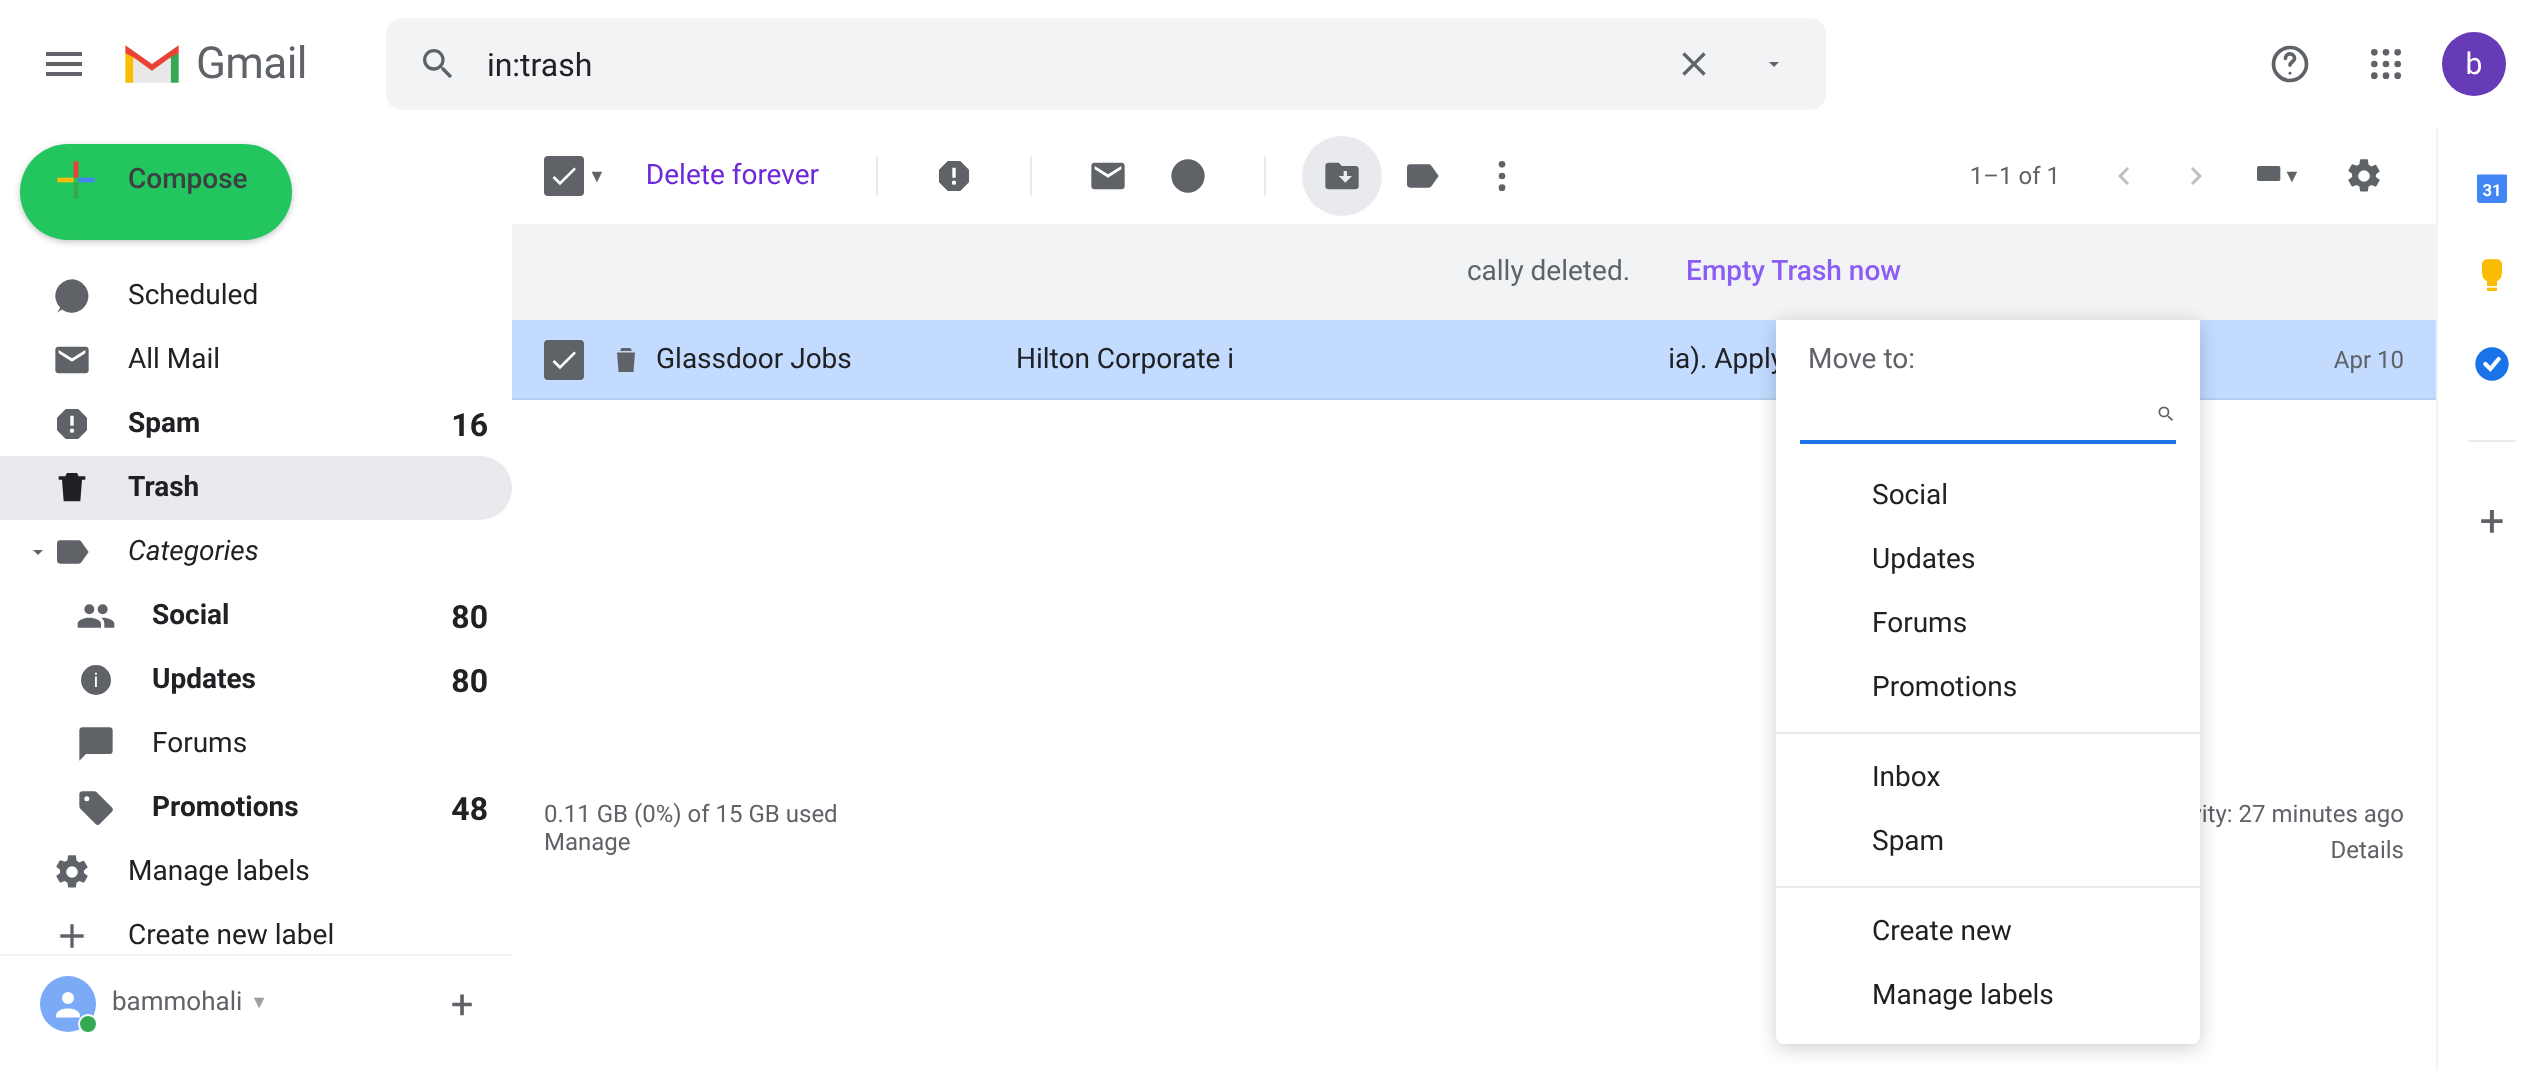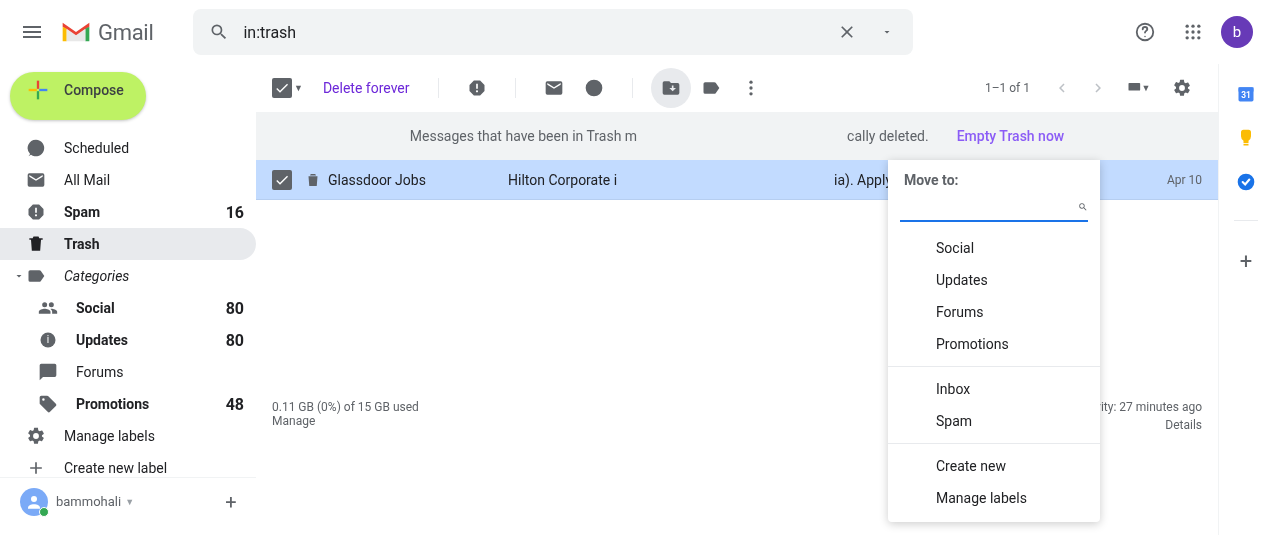--- a/index.html
+++ b/index.html
@@ -12,21 +12,21 @@
 .logo-text { font-size:22px; color:#5f6368; margin-left:6px; font-weight:400; letter-spacing:-0.3px; }
 .search-bar { flex:0 0 720px; height:46px; background:#f1f3f4; border-radius:8px; display:flex; align-items:center; padding:0 6px; }
 .search-icon-btn { width:40px; height:40px; display:flex; align-items:center; justify-content:center; }
 .search-input { flex:1; border:none; background:transparent; font-size:16px; color:#202124; outline:none; padding:0 4px; }
 .search-clear, .search-dd { width:40px; height:40px; display:flex; align-items:center; justify-content:center; cursor:pointer; }
 .header-right { margin-left:auto; display:flex; align-items:center; gap:8px; padding-right:12px; }
 .hicon { width:40px; height:40px; display:flex; align-items:center; justify-content:center; cursor:pointer; border-radius:50%; }
 .avatar { width:32px; height:32px; border-radius:50%; background:#673ab7; color:#fff; display:flex; align-items:center; justify-content:center; font-size:15px; }
 .body-row { display:flex; height:calc(100% - 64px); }
 .sidebar { width:256px; padding-top:8px; position:relative; }
-.compose { margin:0 0 12px 10px; height:48px; border-radius:24px; box-shadow:0 1px 3px rgba(60,64,67,.3); display:inline-flex; align-items:center; padding:0 22px 12px 14px; cursor:pointer; background:#bef264; }
+.compose { margin:0 0 12px 10px; height:48px; border-radius:24px; box-shadow:0 1px 3px rgba(60,64,67,.3); display:inline-flex; align-items:center; padding:0 22px 12px 14px; cursor:pointer; background:#22c55e; }
 .compose-plus { width:28px; height:28px; margin-right:12px; }
 .compose-text { font-size:14px; color:#3c4043; font-weight:500; }
 .folders { list-style:none; }
 .folder { height:32px; display:flex; align-items:center; padding:0 12px 0 26px; border-radius:0 16px 16px 0; cursor:pointer; color:#202124; font-size:14px; }
 .folder .ficon { width:20px; height:20px; margin-right:18px; display:flex; align-items:center; justify-content:center; }
 .folder .ficon svg { width:20px; height:20px; fill:#5f6368; }
 .folder.active { background:#e8eaed; font-weight:700; }
 .folder.active .ficon svg { fill:#202124; }
 .folder .count { margin-left:auto; font-size:16px; color:#5f6368; }
 .folder.bold .label, .folder.bold .count { font-weight:700; color:#202124; }
@@ -66,21 +66,21 @@
 .mail-date { font-size:12px; color:#5f6368; margin-left:20px; }
 .footer { margin-top:200px; padding:0 16px; display:flex; justify-content:space-between; font-size:12px; color:#5f6368; }
 .footer a { color:#5f6368; text-decoration:none; }
 .footer-right { text-align:right; }
 .footer-right .details { display:block; margin-top:4px; }
 .rightbar { width:54px; display:flex; flex-direction:column; align-items:center; padding-top:20px; gap:24px; }
 .rb-icon { width:20px; height:20px; cursor:pointer; }
 .rb-sep { width:24px; height:1px; background:#e8eaed; margin:4px 0; }
 .rb-add { font-size:22px; color:#5f6368; cursor:pointer; }
 .popup { position:absolute; left:632px; top:96px; width:212px; background:#fff; box-shadow:0 2px 10px rgba(0,0,0,.2); border-radius:0 0 4px 4px; z-index:100; padding:12px 0 8px; }
-.popup-title { font-size:14px; color:#5f6368; padding:0 16px 6px;font-weight:bold; }
+.popup-title { font-size:14px; color:#5f6368; padding:0 16px 6px; }
 .popup-search { margin:0 12px 10px; height:28px; border-bottom:2px solid #1a73e8; display:flex; align-items:center; }
 .popup-search input { flex:1; border:none; outline:none; font-size:14px; }
 .popup-search svg { width:18px; height:18px; fill:#5f6368; }
 .popup-item { height:32px; display:flex; align-items:center; padding:0 16px 0 48px; font-size:14px; color:#202124; cursor:pointer; }
 .popup-sep { height:1px; background:#e8eaed; margin:6px 0; }
 </style>
 </head>
 <body>
 
 <div class="header">
@@ -335,21 +335,20 @@
           </div>
         <div class="tb-btn">
             <svg viewBox="0 0 24 24">
               <path d="M19.14 12.94a7.07 7.07 0 000-1.88l2.03-1.58a.5.5 0 00.12-.64l-1.92-3.32a.5.5 0 00-.61-.22l-2.39.96a7.03 7.03 0 00-1.62-.94l-.36-2.54A.5.5 0 0013.9 2h-3.8a.5.5 0 00-.49.42l-.36 2.54c-.58.24-1.12.56-1.62.94l-2.39-.96a.5.5 0 00-.61.22L2.71 8.48a.5.5 0 00.12.64l2.03 1.58a7.07 7.07 0 000 1.88l-2.03 1.58a.5.5 0 00-.12.64l1.92 3.32c.14.24.43.34.61.22l2.39-.96c.5.38 1.04.7 1.62.94l.36 2.54a.5.5 0 00.49.42h3.8a.5.5 0 00.49-.42l.36-2.54c.58-.24 1.12-.56 1.62-.94l2.39.96c.18.12.47.02.61-.22l1.92-3.32a.5.5 0 00-.12-.64l-2.03-1.58zM12 15.5A3.5 3.5 0 1112 8.5a3.5 3.5 0 010 7z"></path>
             </svg>
           </div>
       </div>
     </div>
 
     <div class="banner">
-      <span>Messages that have been in Trash m</span>
       <span style="width:210px"></span>
       <span>cally deleted.</span>
       <a>Empty Trash now</a>
     </div>
 
     <div class="mail-row">
       <div class="mail-check">
           <svg viewBox="0 0 24 24">
             <path d="M9 16.17L4.83 12 3.41 13.41 9 19 21 7l-1.41-1.41z"></path>
           </svg>

